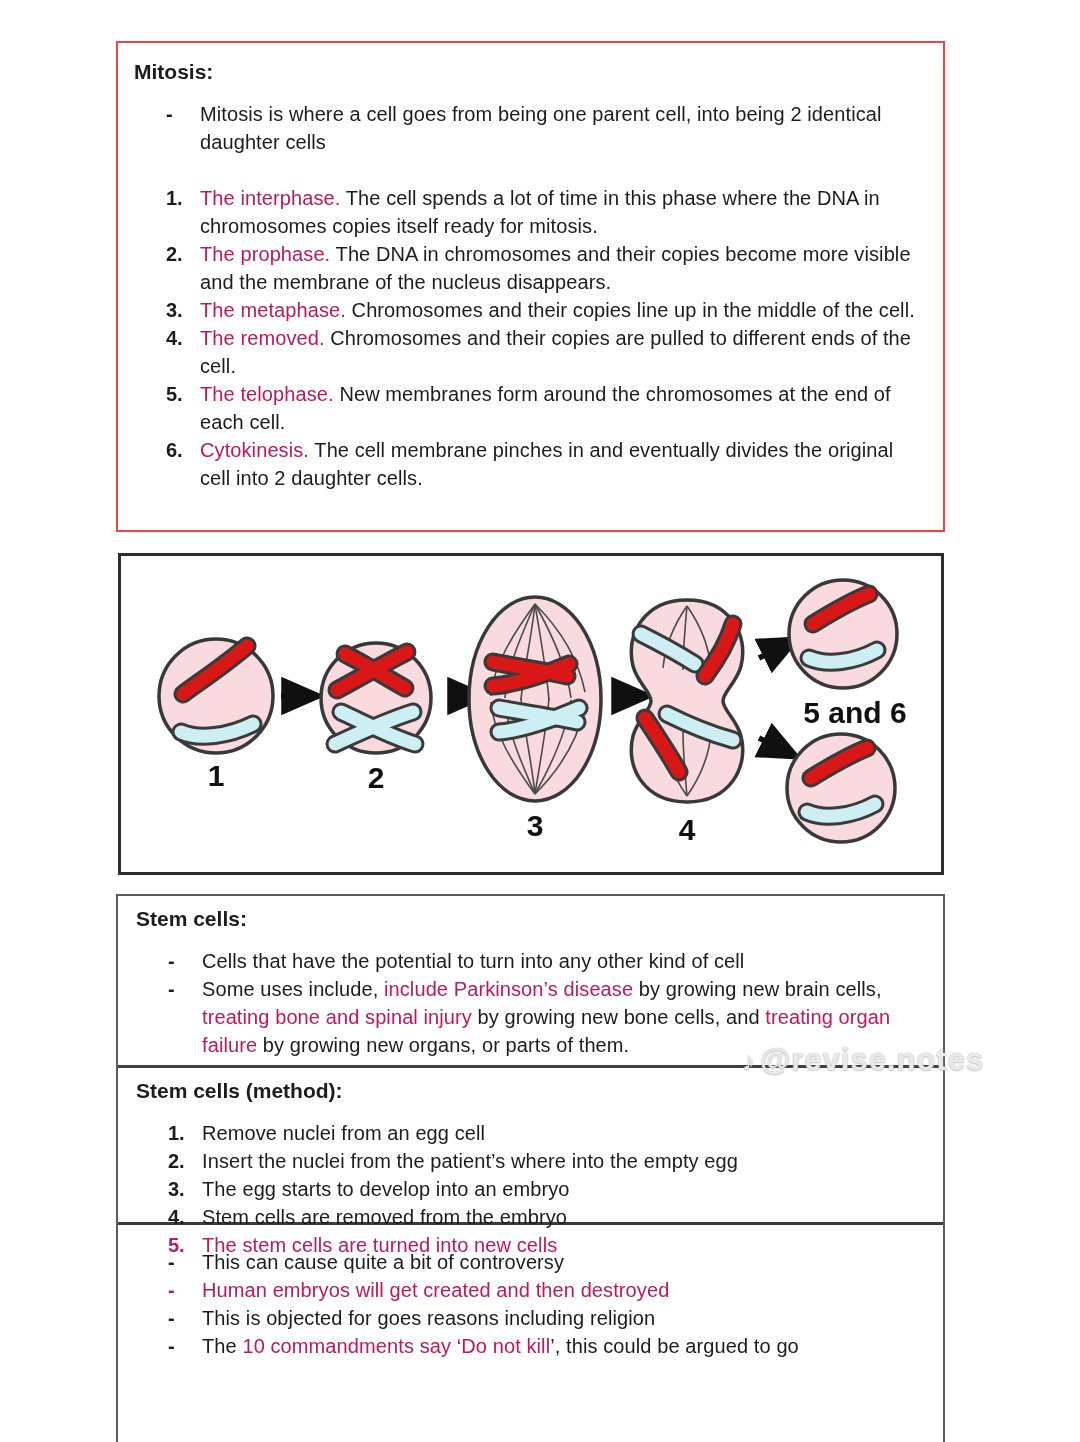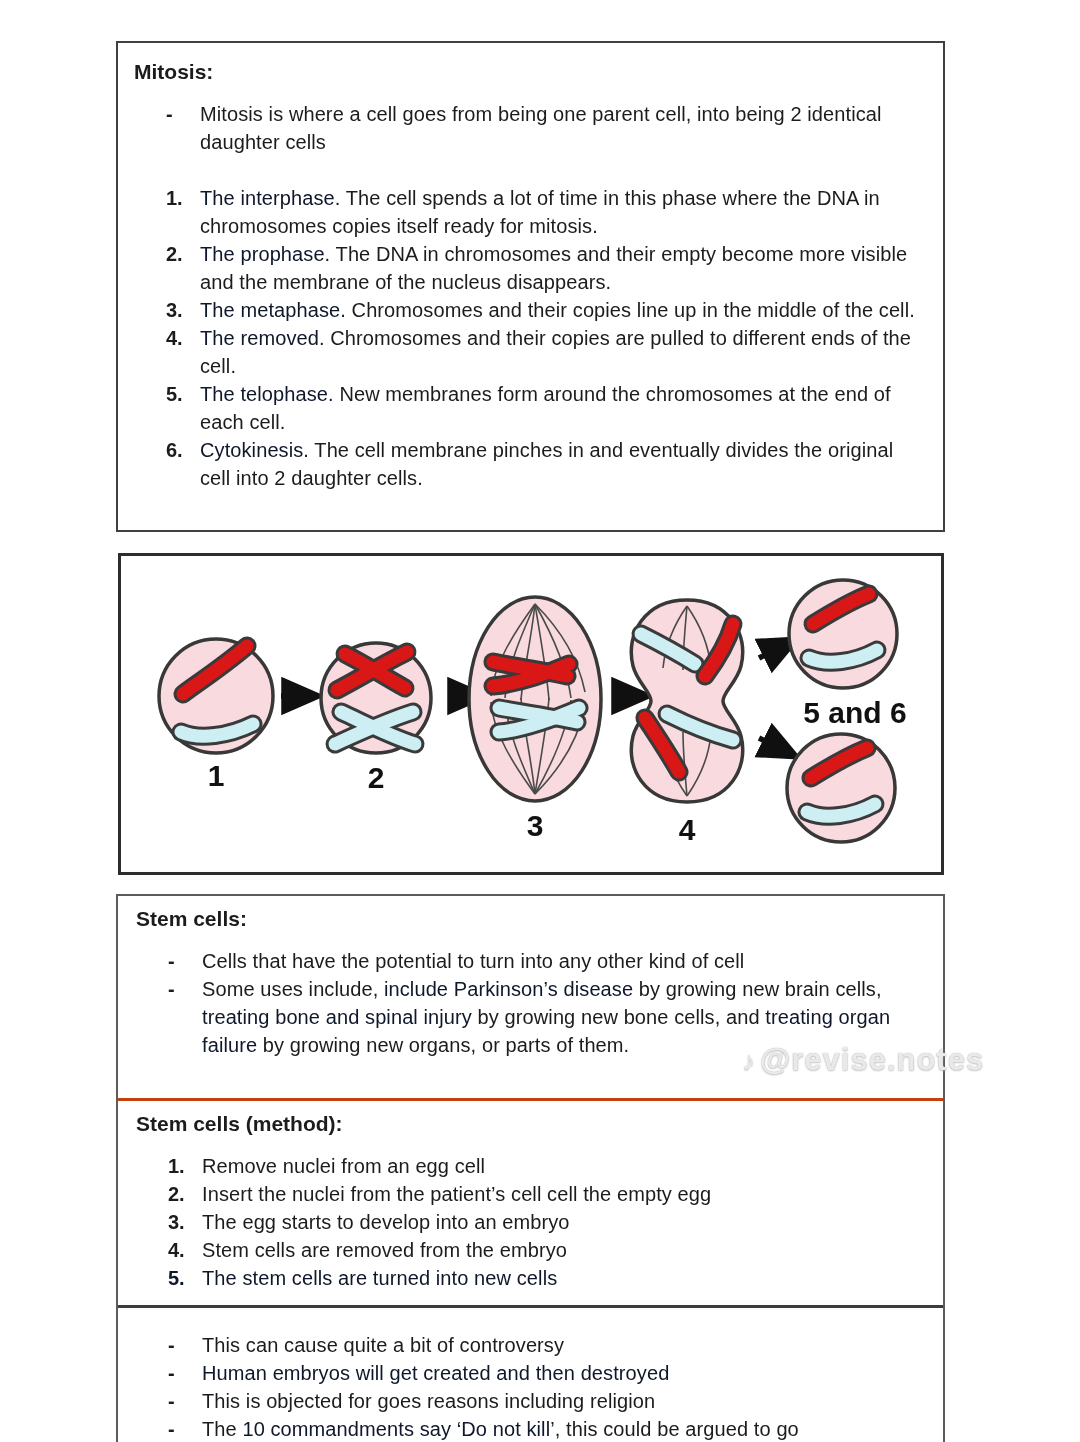--- a/index.html
+++ b/index.html
@@ -2,34 +2,34 @@
 <html><head>
 <meta charset="utf-8">
 <style>
   html,body{margin:0;padding:0;}
   body{
     width:1080px;height:1442px;position:relative;overflow:hidden;
     background:#ffffff;color:#1c1c1c;
     font-family:"Liberation Sans",sans-serif;
   }
   .box{position:absolute;box-sizing:border-box;background:#fff;}
-  #box-mitosis{left:116px;top:41px;width:829px;height:491px;border:2px solid #404040;padding:15px 14px 0 16px;}
+  #box-mitosis{left:116px;top:41px;width:829px;height:491px;border:2px solid #ef4444;padding:15px 14px 0 16px;}
   #box-diagram{left:118px;top:553px;width:826px;height:322px;border:3px solid #2d2d2d;}
   #box-stem{left:116px;top:894px;width:829px;height:706px;border:2px solid #5c5c5c;}
   .section{box-sizing:border-box;padding:9px 14px 0 18px;}
   #sec-stem{height:169px;}
-  #sec-method{height:207px;border-top:3px solid #c2410c;margin-top:33px;}
+  #sec-method{height:157px;border-top:3px solid #404040;}
   #sec-moral{border-top:3px solid #3c3c3c;}
   .title{font-size:21px;font-weight:700;line-height:28px;}
   .rows{margin-top:14px;}
   .rows.gap-big{margin-top:28px;}
   .row{display:flex;align-items:flex-start;}
   .row .marker{flex:0 0 34px;margin-left:32px;font-size:20px;font-weight:700;line-height:28px;}
   .row .content{flex:1;padding-right:10px;font-size:20px;font-weight:400;line-height:28px;letter-spacing:0.1px;}
-  .hl{color:#0f172a;}
+  .hl{color:#be185d;}
   #watermark{
     position:absolute;left:742px;top:1042px;z-index:10;
     font-size:31px;font-weight:700;letter-spacing:1px;white-space:nowrap;
     color:rgba(240,240,240,0.92);
     text-shadow:0 0 1px rgba(150,150,150,0.9),0 1px 2px rgba(170,170,170,0.6);
   }
   #watermark .note{font-size:26px;margin-right:4px;}
   svg{display:block;}
   .cellbody{fill:#f9dade;stroke:#383838;stroke-width:3.5px;}
   .co{stroke:#3a3a3a;stroke-width:19px;fill:none;stroke-linecap:round;}
@@ -50,21 +50,21 @@
       <span class="content"><span>Mitosis is where a cell goes from being one parent cell, into being 2 identical daughter cells</span></span>
     </div>
   </div>
   <div class="rows gap-big">
     <div class="row">
       <span class="marker">1.</span>
       <span class="content"><span class="hl">The interphase.</span><span> The cell spends a lot of time in this phase where the DNA in chromosomes copies itself ready for mitosis.</span></span>
     </div>
     <div class="row">
       <span class="marker">2.</span>
-      <span class="content"><span class="hl">The prophase.</span><span> The DNA in chromosomes and their empty become more visible and the membrane of the nucleus disappears.</span></span>
+      <span class="content"><span class="hl">The prophase.</span><span> The DNA in chromosomes and their copies become more visible and the membrane of the nucleus disappears.</span></span>
     </div>
     <div class="row">
       <span class="marker">3.</span>
       <span class="content"><span class="hl">The metaphase.</span><span> Chromosomes and their copies line up in the middle of the cell.</span></span>
     </div>
     <div class="row">
       <span class="marker">4.</span>
       <span class="content"><span class="hl">The removed.</span><span> Chromosomes and their copies are pulled to different ends of the cell.</span></span>
     </div>
     <div class="row">
@@ -195,21 +195,21 @@
 
   <div class="section" id="sec-method">
     <div class="title">Stem cells (method):</div>
     <div class="rows">
       <div class="row">
         <span class="marker">1.</span>
         <span class="content"><span>Remove nuclei from an egg cell</span></span>
       </div>
       <div class="row">
         <span class="marker">2.</span>
-        <span class="content"><span>Insert the nuclei from the patient’s cell cell the empty egg</span></span>
+        <span class="content"><span>Insert the nuclei from the patient’s where into the empty egg</span></span>
       </div>
       <div class="row">
         <span class="marker">3.</span>
         <span class="content"><span>The egg starts to develop into an embryo</span></span>
       </div>
       <div class="row">
         <span class="marker">4.</span>
         <span class="content"><span>Stem cells are removed from the embryo</span></span>
       </div>
       <div class="row">

